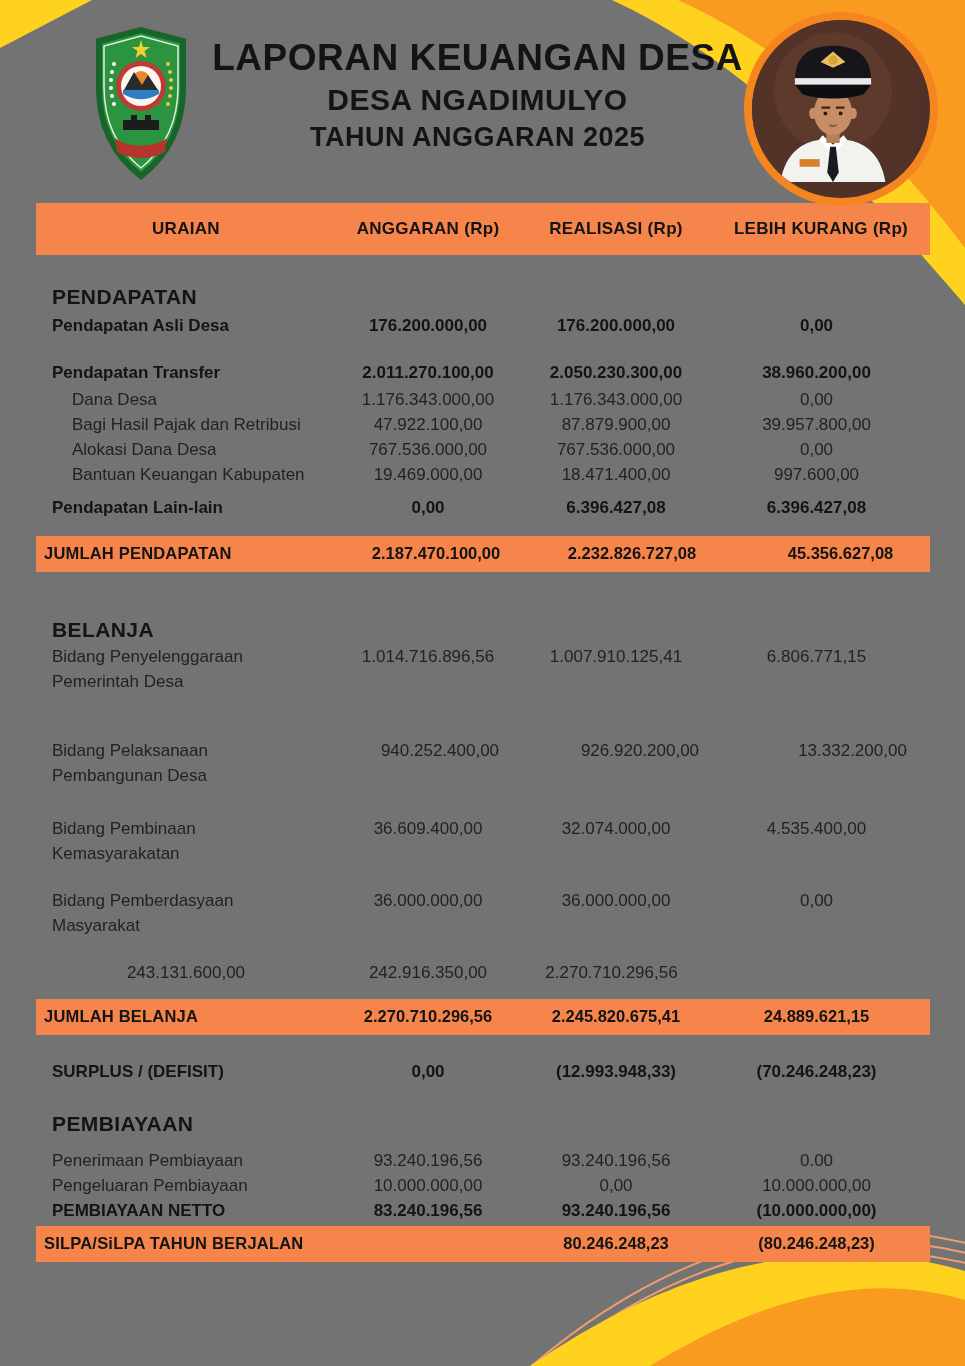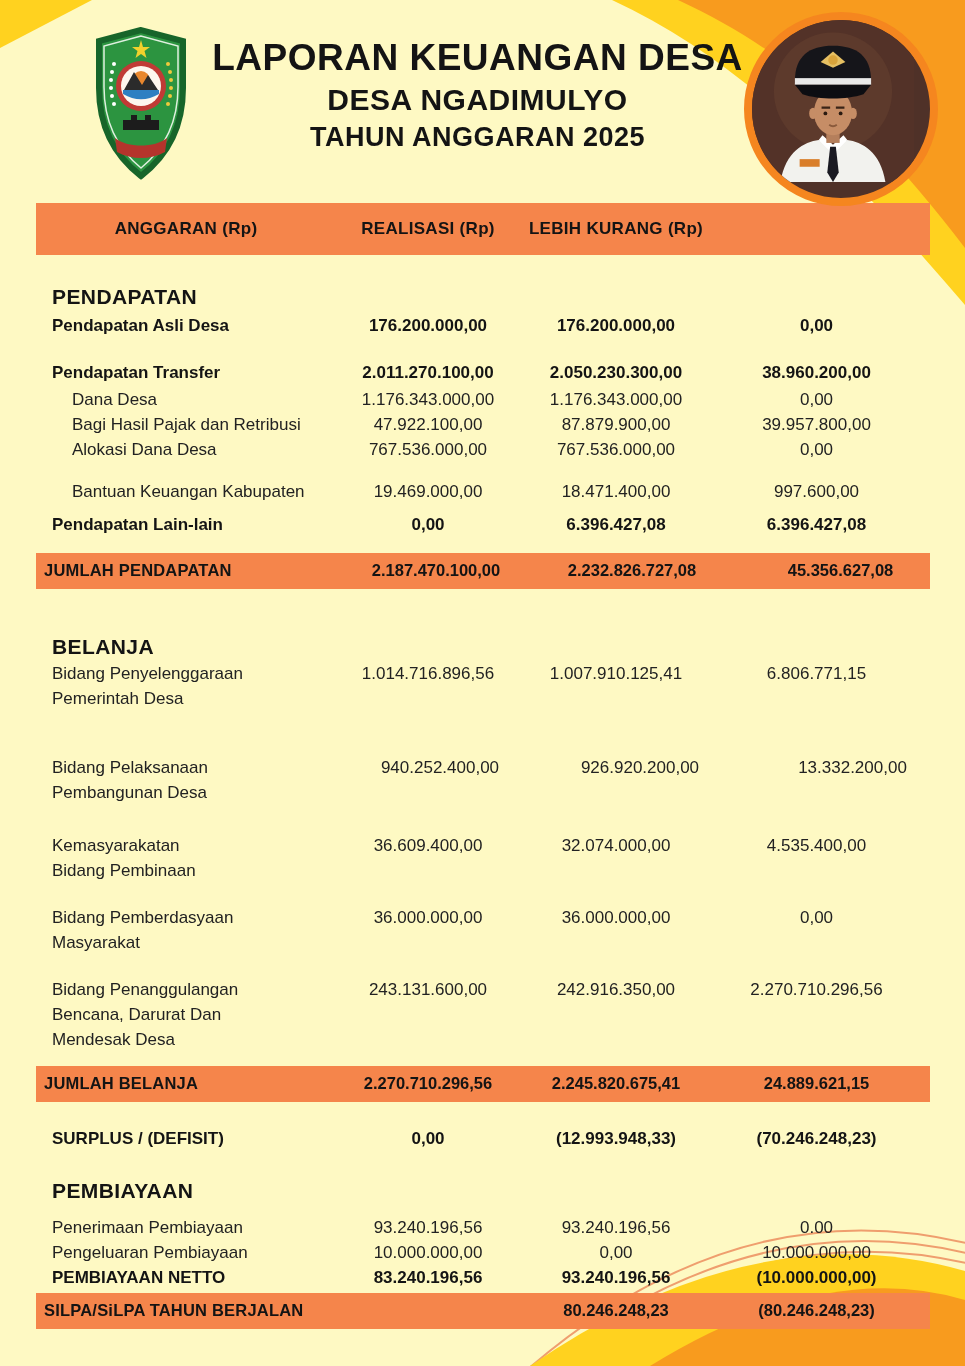--- a/index.html
+++ b/index.html
@@ -1,19 +1,19 @@
 <!DOCTYPE html>
 <html><head>
 <meta charset="utf-8">
 <style>
   html,body{margin:0;padding:0;background:#e8e8e8;}
   .page{
     position:relative;
     width:965px;height:1366px;
-    background:#fef9c3;
+    background:#737373;
     overflow:hidden;
     font-family:"Liberation Sans", sans-serif;
     color:#141414;
     margin:0 auto;
   }
   svg{display:block;}
   .decor{position:absolute;pointer-events:none;}
   .decor.top{top:0;left:0;}
   .decor.bottom{bottom:0;right:0;}
 
@@ -129,20 +129,21 @@
       <path d="M45 64 C45 38 60 27 85 27 C110 27 125 38 125 64 L125 66 H45 Z" fill="#15151a"></path>
       <rect x="45" y="61" width="80" height="7" fill="#e9e9e9"></rect>
       <path d="M45 68 H125 L117 78 C99 84 71 84 53 78 Z" fill="#0d0d12"></path>
       <path d="M72 44 L85 33 L98 44 L85 50 Z" fill="#e6c063"></path>
       <circle cx="85" cy="42" r="5" fill="#d9a43b"></circle>
     </svg>
   </div>
 
   <div class="table">
     <div class="grid head-bar">
+      <div class="hc first">URAIAN</div>
       <div class="hc">ANGGARAN (Rp)</div>
       <div class="hc">REALISASI (Rp)</div>
       <div class="hc">LEBIH KURANG (Rp)</div>
     </div>
     <div id="table-body">
         <div class="grid trow heading" style="margin-top: 30px;">
           <div class="c label">
             <div>PENDAPATAN</div>
           </div>
         </div>
@@ -179,21 +180,21 @@
           <div class="c num last">39.957.800,00</div>
         </div>
         <div class="grid trow indent" style="margin-top: 0px;">
           <div class="c label">
             <div>Alokasi Dana Desa</div>
           </div>
           <div class="c num">767.536.000,00</div>
           <div class="c num">767.536.000,00</div>
           <div class="c num last">0,00</div>
         </div>
-        <div class="grid trow indent" style="margin-top: 17px;">
+        <div class="grid trow indent" style="margin-top: 0px;">
           <div class="c label">
             <div>Bantuan Keuangan Kabupaten</div>
           </div>
           <div class="c num">19.469.000,00</div>
           <div class="c num">18.471.400,00</div>
           <div class="c num last">997.600,00</div>
         </div>
         <div class="grid trow bold" style="margin-top: 8px;">
           <div class="c label">
             <div>Pendapatan Lain-lain</div>
@@ -228,42 +229,37 @@
           <div class="c label">
             <div>Bidang Pelaksanaan</div>
             <div>Pembangunan Desa</div>
           </div>
           <div class="c num">940.252.400,00</div>
           <div class="c num">926.920.200,00</div>
           <div class="c num last">13.332.200,00</div>
         </div>
         <div class="grid trow plain" style="margin-top: 28px;">
           <div class="c label">
+            <div>Bidang Pembinaan</div>
             <div>Kemasyarakatan</div>
-            <div>Bidang Pembinaan</div>
           </div>
           <div class="c num">36.609.400,00</div>
           <div class="c num">32.074.000,00</div>
           <div class="c num last">4.535.400,00</div>
         </div>
         <div class="grid trow plain" style="margin-top: 22px;">
           <div class="c label">
             <div>Bidang Pemberdasyaan</div>
             <div>Masyarakat</div>
           </div>
           <div class="c num">36.000.000,00</div>
           <div class="c num">36.000.000,00</div>
           <div class="c num last">0,00</div>
         </div>
         <div class="grid trow plain" style="margin-top: 22px;">
-          <div class="c label">
-            <div>Bidang Penanggulangan</div>
-            <div>Bencana, Darurat Dan</div>
-            <div>Mendesak Desa</div>
-          </div>
           <div class="c num">243.131.600,00</div>
           <div class="c num">242.916.350,00</div>
           <div class="c num last">2.270.710.296,56</div>
         </div>
         <div class="grid trow bar" style="margin-top: 14px;">
           <div class="c label">
             <div>JUMLAH BELANJA</div>
           </div>
           <div class="c num">2.270.710.296,56</div>
           <div class="c num">2.245.820.675,41</div>

